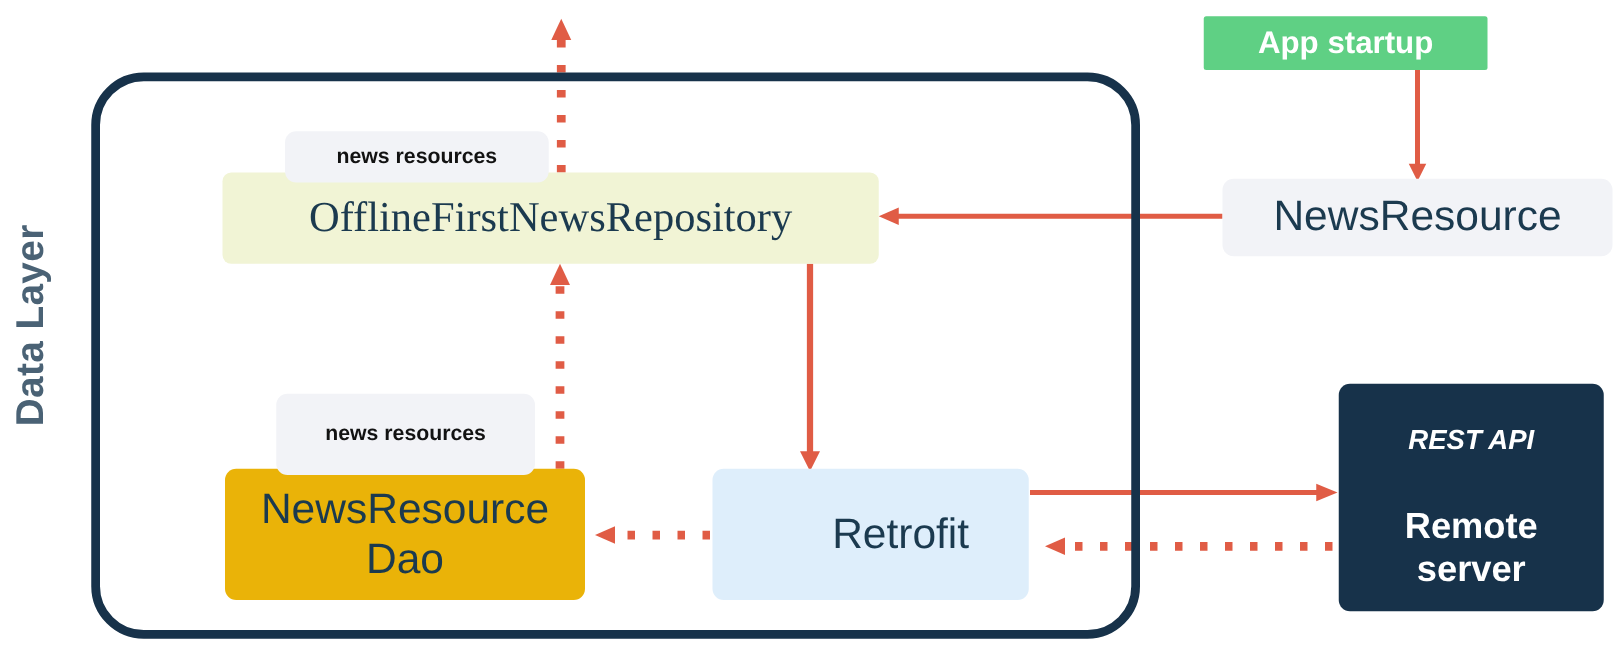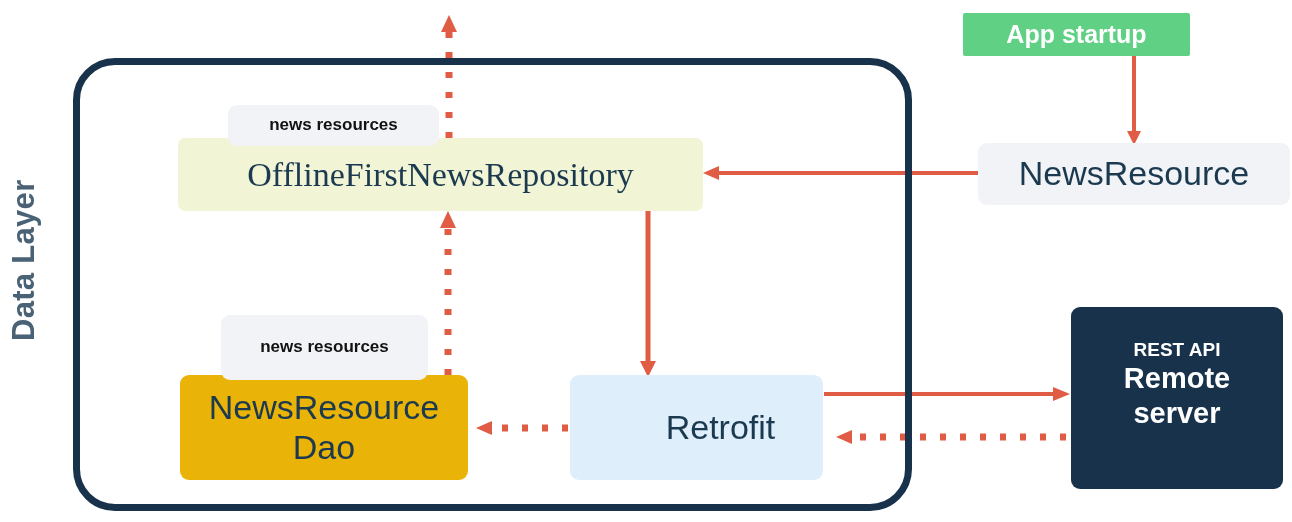--- a/index.html
+++ b/index.html
@@ -123,26 +123,28 @@
     top: 307px;
     width: 212px;
     height: 182px;
     background: #17324a;
     border-radius: 9px;
     color: #ffffff;
     justify-content: flex-start;
     padding-top: 32px;
   }
   #node-restapi .line-primary {
-    font-size: 19px;
+    font-size: 22px;
     font-weight: 600;
+    font-style: italic;
   }
   #node-restapi .line-secondary {
     font-size: 29px;
     font-weight: 600;
+    margin-top: 40px;
     line-height: 1.2;
   }
   
   .edge-label {
     position: absolute;
     box-sizing: border-box;
     background: #f2f3f7;
     border-radius: 9px;
     color: #121212;
     font-size: 17px;

